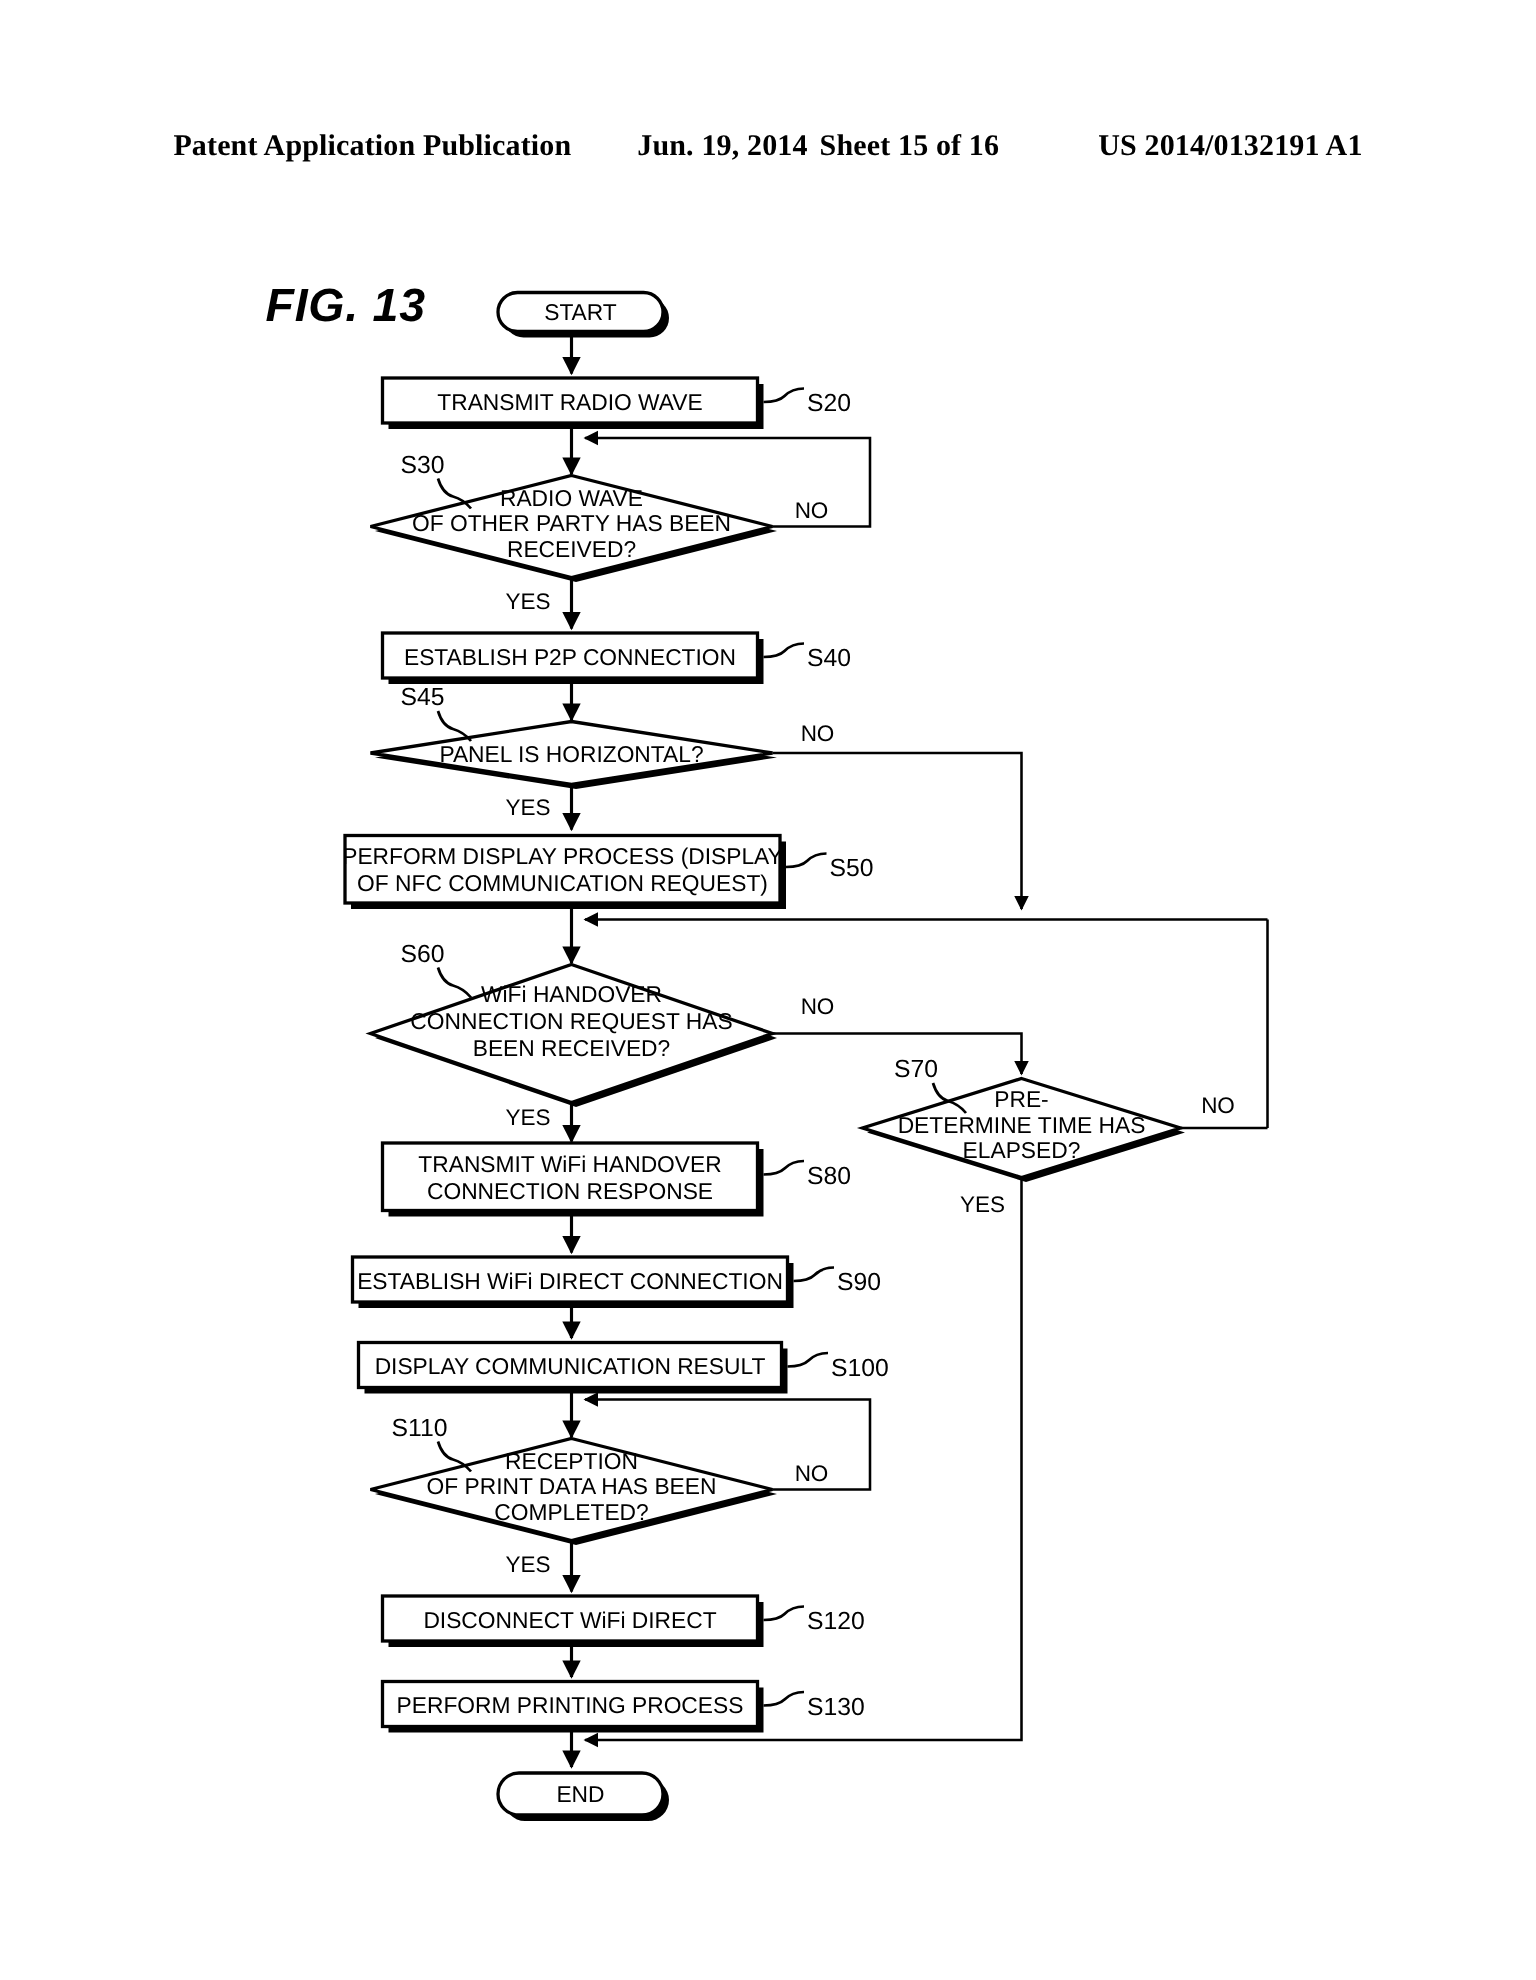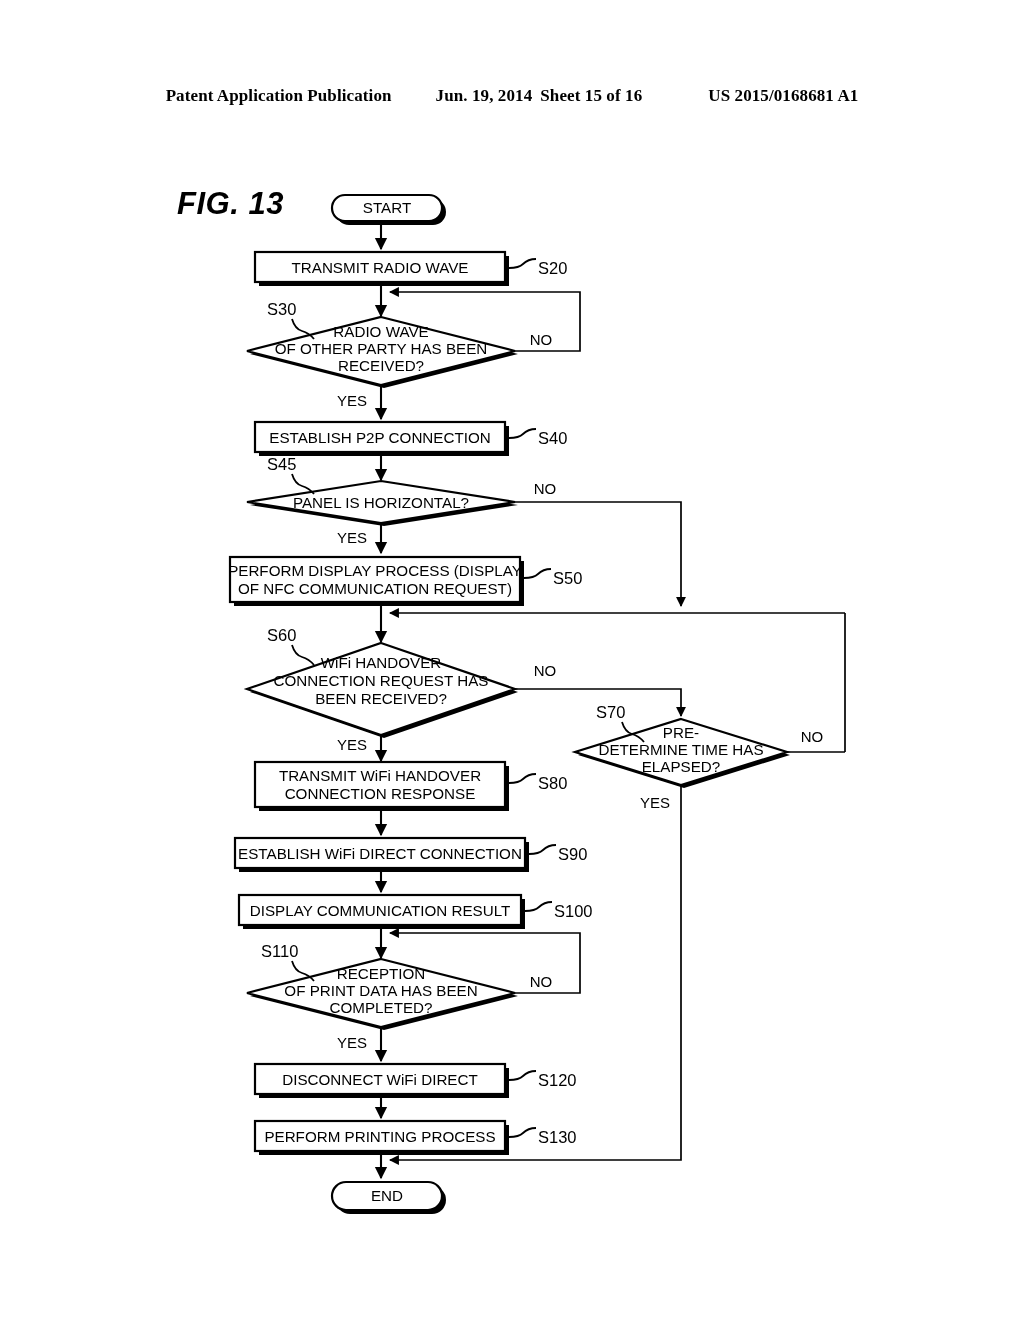--- a/index.html
+++ b/index.html
@@ -20,21 +20,21 @@
   #page-header {
     position: absolute;
     top: 86px;
     left: 0;
     width: 1024px;
     display: flex;
     justify-content: center;
     align-items: baseline;
     font-family: "Liberation Serif", serif;
     font-weight: bold;
-    font-size: 17px;
+    font-size: 20px;
     letter-spacing: 0.1px;
     white-space: nowrap;
   }
   #page-header .hdr-pub { margin-right: 44px; }
   #page-header .hdr-date { margin-right: 8px; text-align: center; }
   #page-header .hdr-sheet { margin-right: 66px; }
   #page-header .hdr-patno { }
 
   
   #figure-area {
@@ -87,21 +87,21 @@
     fill: none;
   }
 </style>
 </head>
 <body>
 
 <div id="page-header">
   <span class="hdr-pub">Patent Application Publication</span>
   <span class="hdr-date">Jun. 19, 2014</span>
   <span class="hdr-sheet">Sheet 15 of 16</span>
-  <span class="hdr-patno">US 2015/0168681 A1</span>
+  <span class="hdr-patno">US 2014/0132191 A1</span>
 </div>
 
 <div id="figure-area">
 <svg id="flow" width="1024" height="1320" viewBox="0 0 1024 1320" xmlns="http://www.w3.org/2000/svg">
 
   <defs>
     <marker id="arr" viewBox="0 0 12 12" refX="9" refY="6" markerWidth="7" markerHeight="7" orient="auto-start-reverse" markerUnits="strokeWidth">
       <path d="M 0 1 L 10 6 L 0 11 z" fill="#000"></path>
     </marker>
   </defs>

